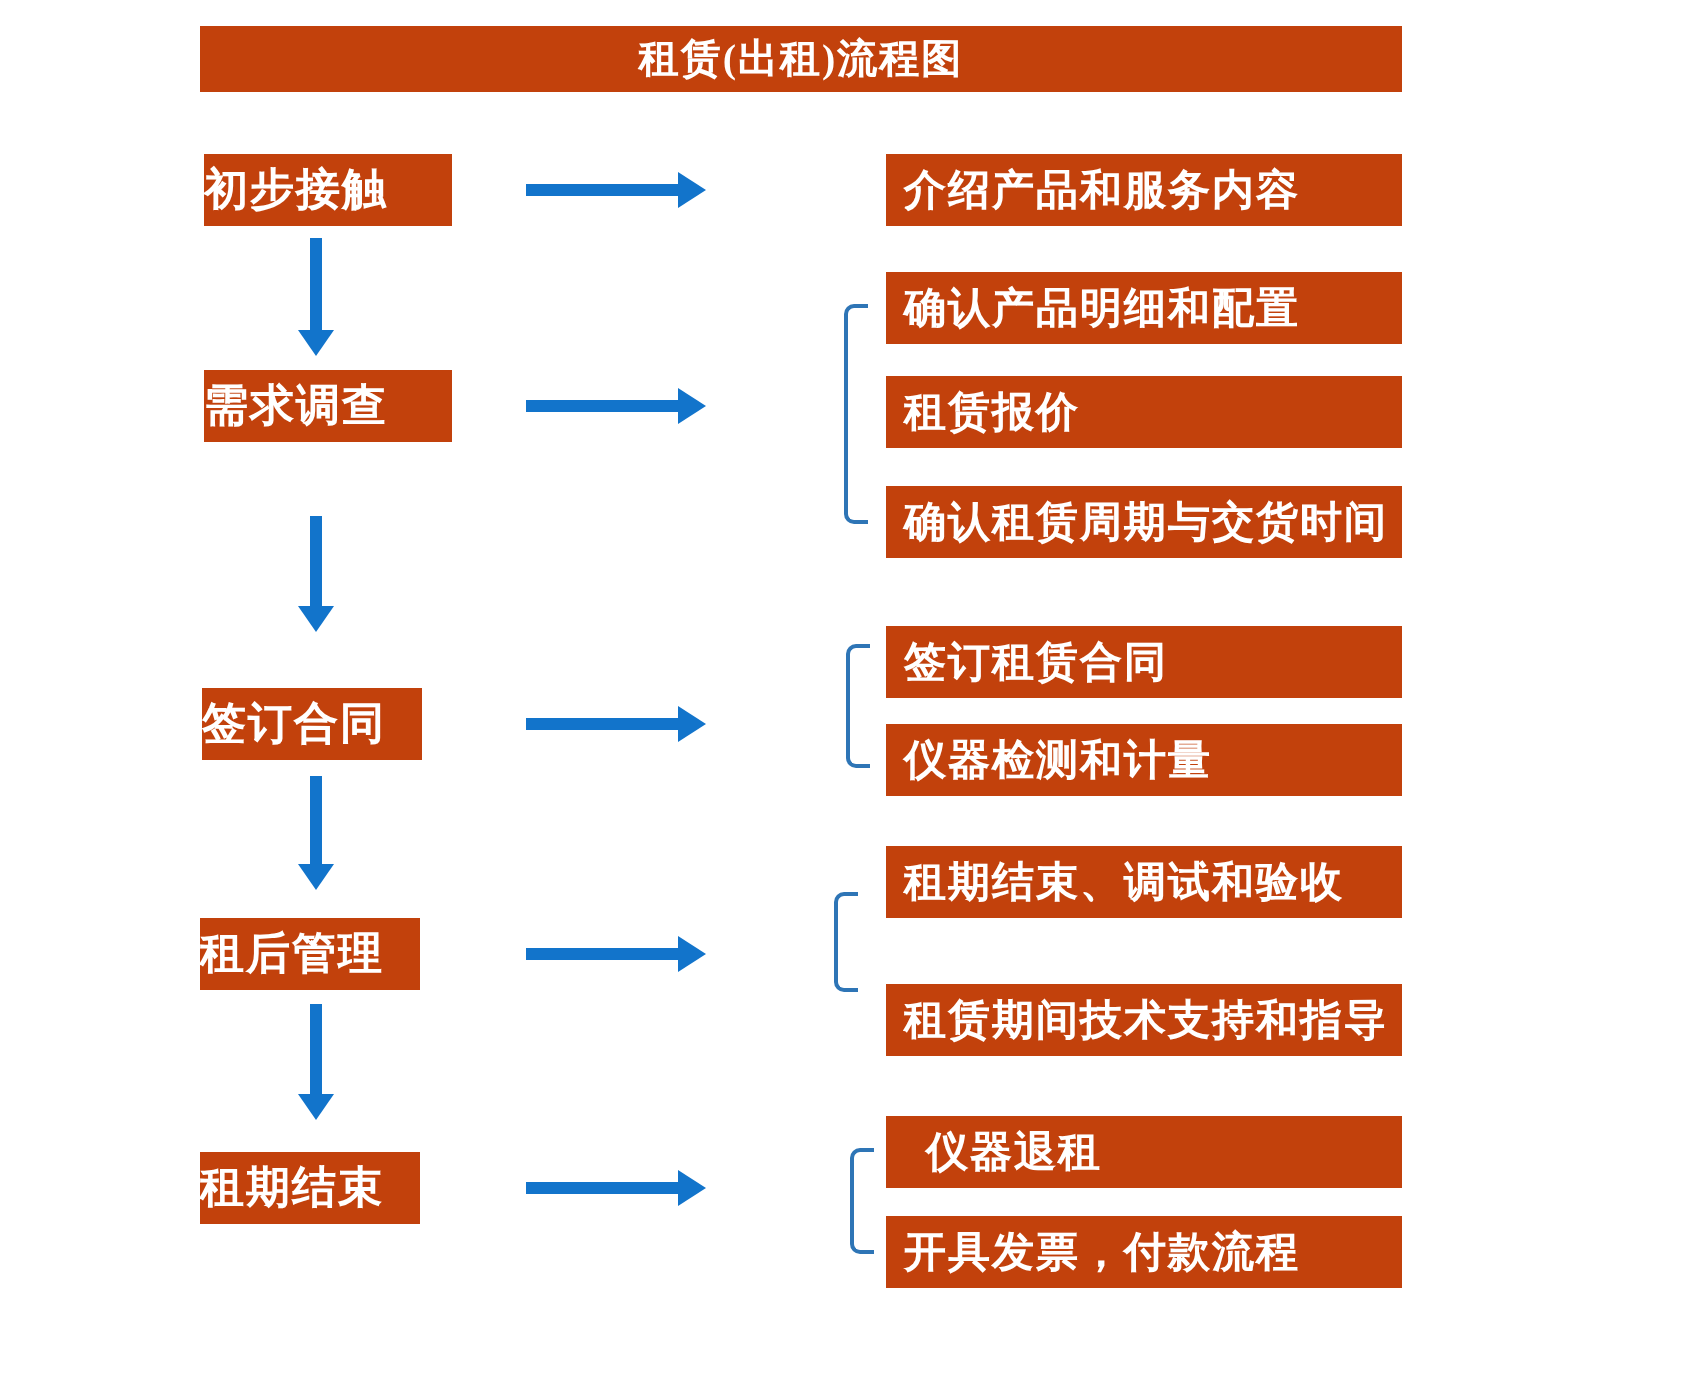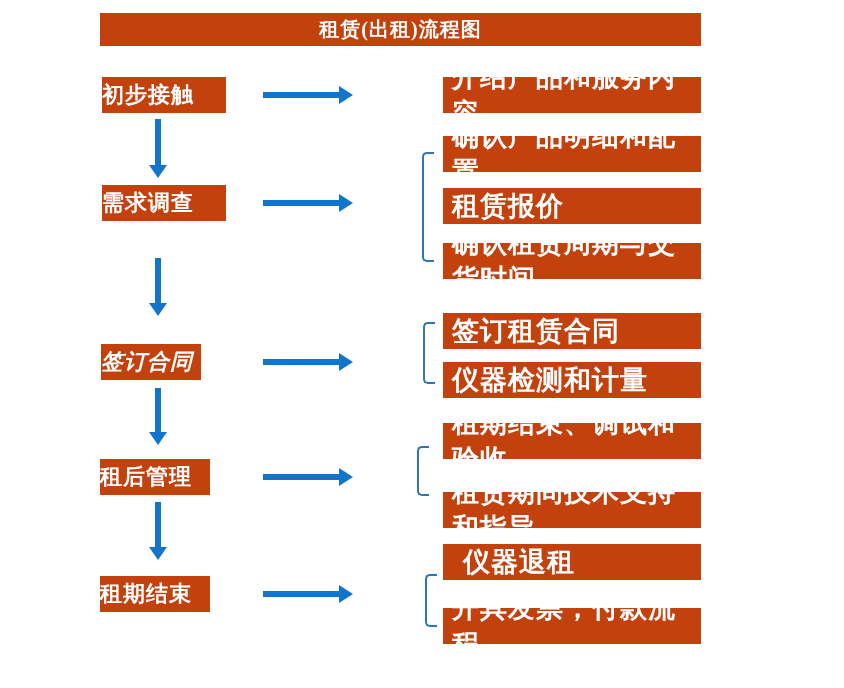--- a/index.html
+++ b/index.html
@@ -12,29 +12,29 @@
     display:flex;align-items:center;box-sizing:border-box;
     letter-spacing:1px;
   }
   .title-bar{
     left:100px;top:13px;width:601px;height:33px;justify-content:center;
     font-size:20px;letter-spacing:1px;
   }
   .left-box{font-size:22px;padding-left:0;}
   .lb1{left:102px;top:77px;width:124px;height:36px;}
   .lb2{left:102px;top:185px;width:124px;height:36px;}
-  .lb3{left:101px;top:344px;width:100px;height:36px;font-style:italic;}
+  .lb3{left:101px;top:344px;width:110px;height:36px;}
   .lb4{left:100px;top:459px;width:110px;height:36px;}
   .lb5{left:100px;top:576px;width:110px;height:36px;}
-  .right-box{left:443px;width:258px;height:36px;font-size:27px;padding-left:9px;}
+  .right-box{left:443px;width:258px;height:36px;font-size:21px;padding-left:9px;}
   .rb1{top:77px;}
   .rb2a{top:136px;} .rb2b{top:188px;} .rb2c{top:243px;}
   .rb3a{top:313px;} .rb3b{top:362px;}
   .rb4a{top:423px;} .rb4b{top:492px;}
-  .rb5a{top:544px;padding-left:20px;} .rb5b{top:608px;}
+  .rb5a{top:558px;padding-left:20px;} .rb5b{top:608px;}
 
   .h-arrow{position:absolute;left:263px;width:90px;height:18px;}
   .h-arrow .shaft{position:absolute;left:0;top:6px;width:77px;height:6px;background:#1274cb;}
   .h-arrow .head{position:absolute;right:0;top:0;width:0;height:0;
     border-left:14px solid #1274cb;border-top:9px solid transparent;border-bottom:9px solid transparent;}
   .ha1{top:86px;} .ha2{top:194px;} .ha3{top:353px;} .ha4{top:468px;} .ha5{top:585px;}
 
   .v-arrow{position:absolute;left:149px;width:18px;}
   .v-arrow .shaft{position:absolute;left:6px;top:0;bottom:11px;width:6px;background:#1274cb;}
   .v-arrow .head{position:absolute;bottom:0;left:0;width:0;height:0;

